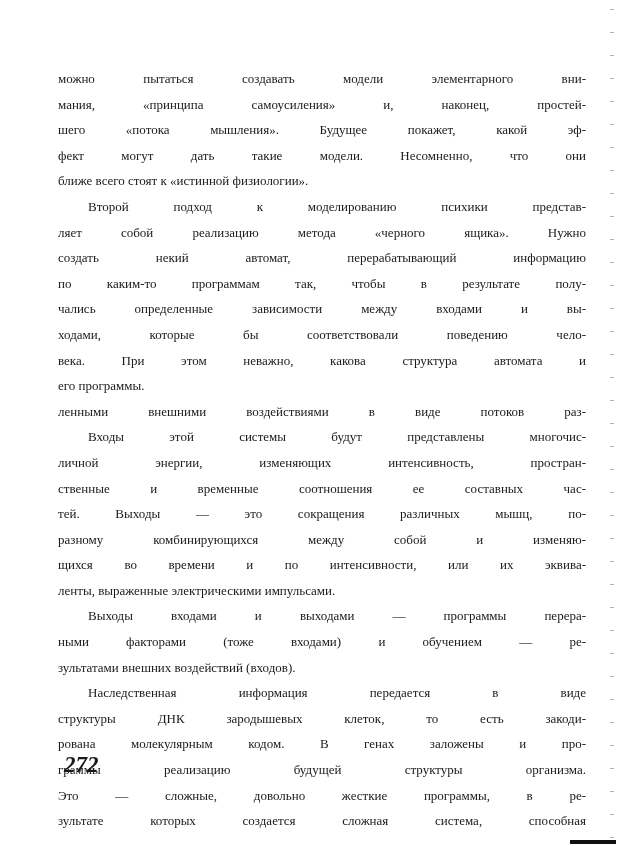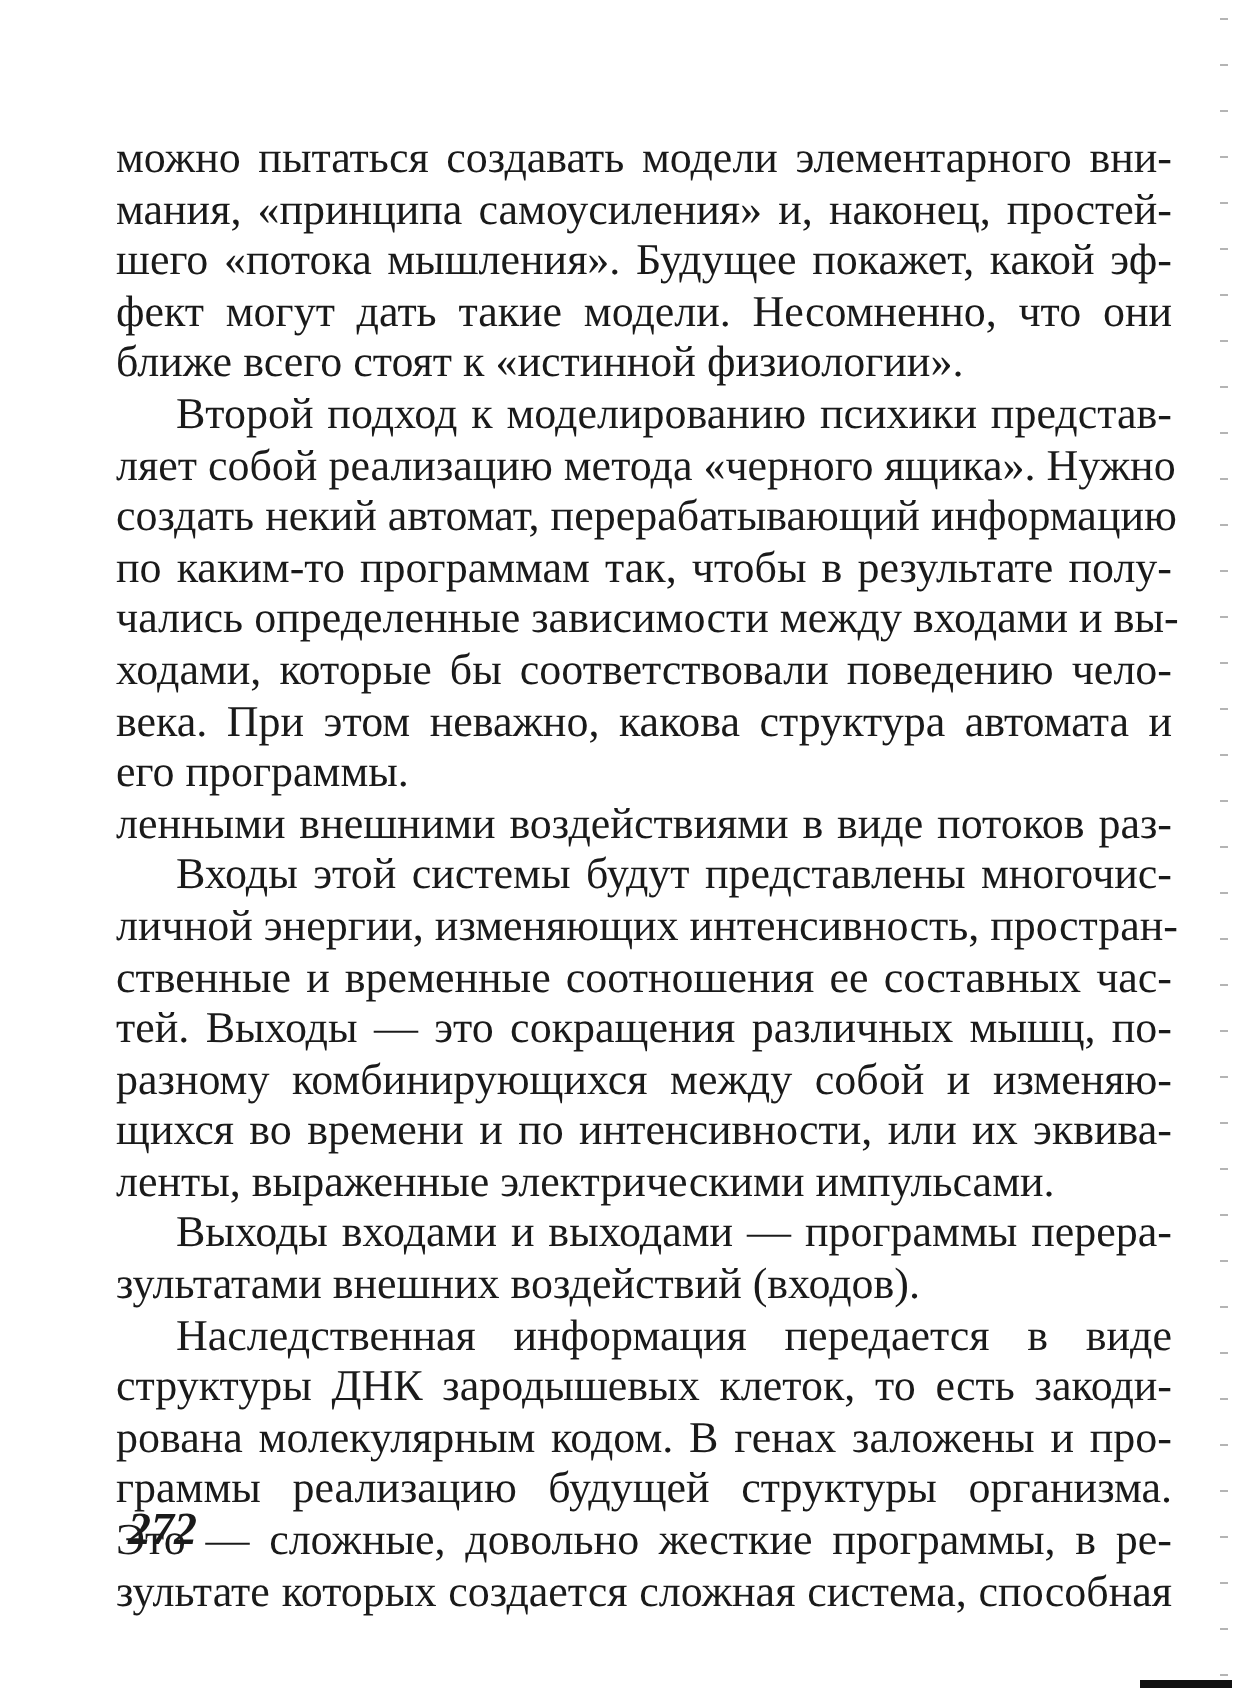--- a/index.html
+++ b/index.html
@@ -11,21 +11,21 @@
       font-family: "Liberation Serif", "DejaVu Serif", serif;
       color: #1a1a1a;
     }
     .page {
       position: absolute;
       left: 58px; top: 66px;
       width: 528px;
     }
     .para {
       margin: 0;
-      font-size: 22px;
+      font-size: 13px;
       line-height: 25.6px;
       text-align: justify;
       text-align-last: left;
       hyphens: manual;
     }
     .para .ln { display: block; text-align: justify; text-align-last: justify; white-space: nowrap; }
     .para .ln.last { text-align-last: left; font-family: Liberation Serif, serif; }
     .para .ln.indent { text-indent: 30px; }
     .page-number {
       position: absolute;
@@ -71,20 +71,21 @@
       <span class="ln indent">Входы этой системы будут представлены многочис-</span>
       <span class="ln">личной энергии, изменяющих интенсивность, простран-</span>
       <span class="ln">ственные и временные соотношения ее составных час-</span>
       <span class="ln">тей. Выходы — это сокращения различных мышц, по-</span>
       <span class="ln">разному комбинирующихся между собой и изменяю-</span>
       <span class="ln">щихся во времени и по интенсивности, или их эквива-</span>
       <span class="ln last">ленты, выраженные электрическими импульсами.</span>
     </p>
     <p class="para">
       <span class="ln indent">Выходы входами и выходами — программы перера-</span>
+      <span class="ln">ными факторами (тоже входами) и обучением — ре-</span>
       <span class="ln last">зультатами внешних воздействий (входов).</span>
     </p>
     <p class="para">
       <span class="ln indent">Наследственная информация передается в виде</span>
       <span class="ln">структуры ДНК зародышевых клеток, то есть закоди-</span>
       <span class="ln">рована молекулярным кодом. В генах заложены и про-</span>
       <span class="ln">граммы реализацию будущей структуры организма.</span>
       <span class="ln">Это — сложные, довольно жесткие программы, в ре-</span>
       <span class="ln">зультате которых создается сложная система, способная</span>
     </p>

